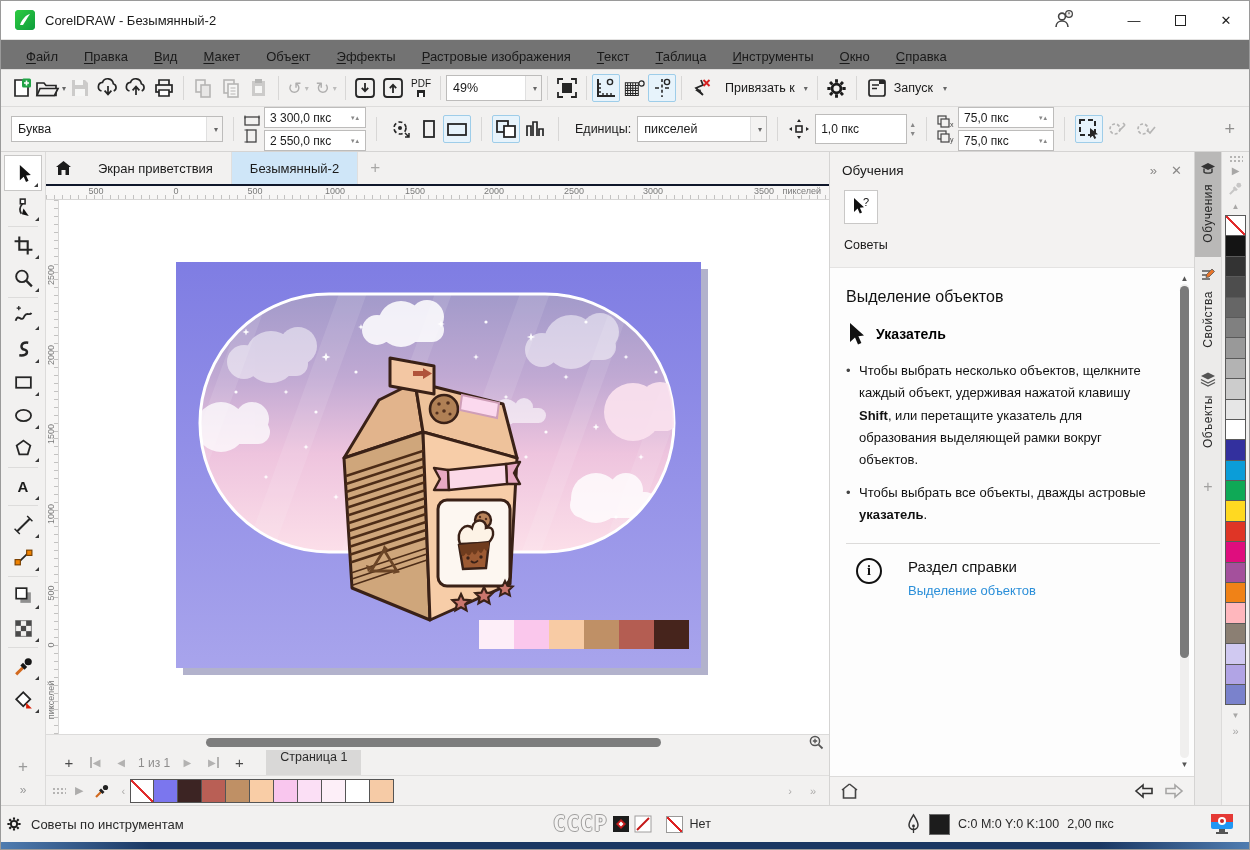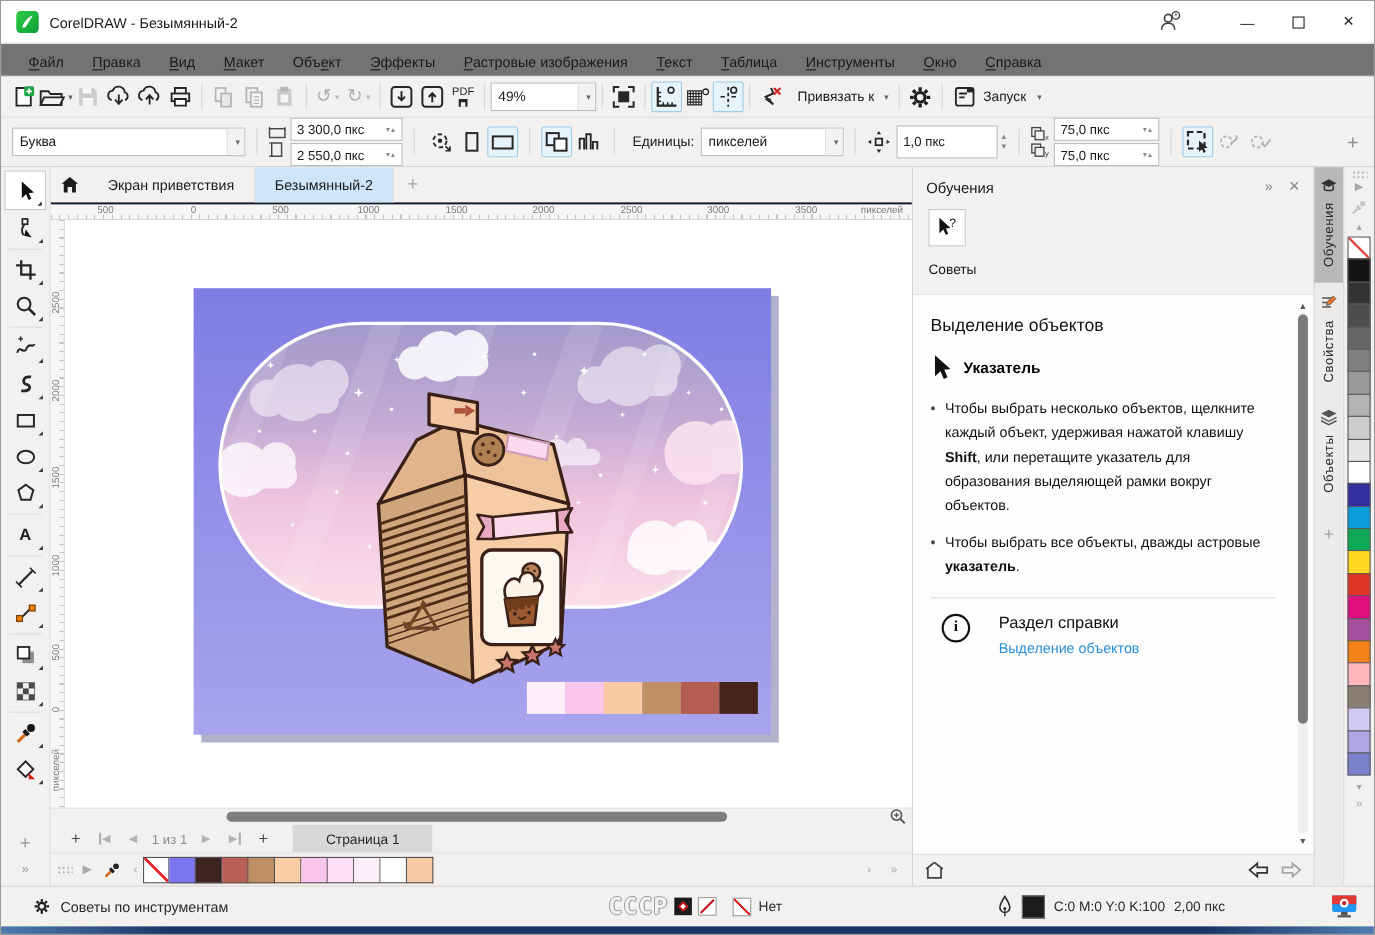--- a/index.html
+++ b/index.html
@@ -62,21 +62,21 @@
   .vruler .rl{position:absolute;left:-15px;width:40px;text-align:center;font-size:9px;color:#7a7a7a;transform:rotate(-90deg)}
   .canvas{flex:1;position:relative;background:#fff;overflow:hidden}
   .art{position:absolute;left:117px;top:62px}
   .hscrollrow{height:16px;background:#f2f1f0;border-top:1px solid #dcdbda;display:flex;align-items:center;flex:0 0 auto}
   .hthumb{height:9px;background:#7d7d7d;border-radius:5px;width:455px;margin-left:160px}
   .zoombtn{margin-left:auto;width:26px;display:flex;align-items:center;justify-content:center}
   .pagebar{height:25px;background:#f2f1f0;display:flex;align-items:center;font-size:12px;color:#8d8c8b;flex:0 0 auto}
   .pb{width:26px;text-align:center;font-size:10px;color:#b3b2b1}
   .pb.dark{color:#4a4a4a;font-size:15px}
   .pages{color:#8d8c8b;margin:0 4px;font-size:12px}
-  .ptab{height:100%;display:flex;align-items:center;padding:0 30px;background:#d9d8d7;color:#2a2a2a;font-size:12.5px;margin-left:14px}
+  .ptab{height:100%;display:flex;padding:0 14px;background:#d9d8d7;color:#2a2a2a;font-size:12.5px;margin-left:14px}
   .docpalette{height:30px;background:#f2f1f0;border-top:1px solid #e0dfde;display:flex;align-items:center;flex:0 0 auto}
   .dp-swatches{display:flex}
   .dp-sw{width:24px;height:24px;border:1px solid #555}
   .dp-sw+.dp-sw{border-left:none}
   .none-sw{background:
      linear-gradient(to top right,transparent 46%,#e02b2b 46%,#e02b2b 54%,transparent 54%),#fff}
   .dp-ctrl{color:#adacab;font-size:11px;padding:0 5px}
   
   .docker{width:365px;background:#f3f2f1;border-left:1px solid #d5d4d3;display:flex;flex-direction:column;flex:0 0 auto}
   .d-header{height:36px;display:flex;align-items:center;padding:0 12px;font-size:13.5px;color:#1a1a1a;flex:0 0 auto}
@@ -109,21 +109,21 @@
   .vtab.active{background:#b9b8b7}
   .vtab span{writing-mode:vertical-rl;transform:rotate(180deg);font-size:12px;color:#2a2a2a;letter-spacing:.5px}
   .vplus{color:#a2a1a0;font-size:16px;margin-top:16px}
   
   .palettecol{width:28px;background:#f2f1f0;border-left:1px solid #dcdbda;display:flex;flex-direction:column;align-items:center;flex:0 0 auto}
   .pc-ctrl{color:#a8a7a6;font-size:10px;height:15px;display:flex;align-items:center}
   .pc-handle{width:14px;height:8px;margin-top:3px;background:radial-gradient(#b5b4b3 1px,transparent 1.1px);background-size:4px 4px}
   .swcol{display:flex;flex-direction:column;margin-top:2px}
   .sw{width:21px;height:21.4px;border:1px solid #5a5a5a;margin-top:-1px}
   
-  .statusbar{height:37px;background:#f2f1f0;border-top:1px solid #d5d4d3;display:flex;align-items:center;padding:0 28px;flex:0 0 auto;position:relative}
+  .statusbar{height:37px;background:#f2f1f0;border-top:1px solid #d5d4d3;display:flex;align-items:center;padding:0 4px;flex:0 0 auto;position:relative}
   .sb-left{display:flex;align-items:center;gap:8px;font-size:13px;color:#2a2a2a}
   .wm{position:absolute;left:552px;display:flex;align-items:center;gap:4px}
   .wm .txt{font-family:"DejaVu Sans Mono",monospace;font-weight:bold;font-size:21px;letter-spacing:1px;color:#f4f3f2;text-shadow:-1px 0 #9f9e9d,1px 0 #9f9e9d,0 -1px #9f9e9d,0 1px #9f9e9d}
   .fillnone{display:flex;align-items:center;gap:7px;font-size:12.5px;color:#2a2a2a;margin-left:10px}
   .fn-box{width:17px;height:17px;border:1px solid #9a9998;background:linear-gradient(to top right,transparent 45%,#d22 45%,#d22 55%,transparent 55%),#fff}
   .sb-right{position:absolute;left:905px;display:flex;align-items:center;gap:8px;font-size:12.5px;color:#2a2a2a}
   .sb-swatch{width:21px;height:21px;background:#1c1c1c;border:1px solid #6a6a6a}
   .trayicon{position:absolute;right:14px}
   .bottomstrip{height:7px;background:linear-gradient(90deg,#4f7cb0,#1a3763 12%,#1a3763 88%,#4f7cb0);flex:0 0 auto}
   svg{overflow:visible}
@@ -589,21 +589,21 @@
       </div>
       <div class="hruler">
           <span class="rl" style="left: 50px;">500</span>
           <span class="rl" style="left: 130px;">0</span>
           <span class="rl" style="left: 209px;">500</span>
           <span class="rl" style="left: 289px;">1000</span>
           <span class="rl" style="left: 369px;">1500</span>
           <span class="rl" style="left: 448px;">2000</span>
           <span class="rl" style="left: 528px;">2500</span>
           <span class="rl" style="left: 607px;">3000</span>
-          <span class="rl" style="left: 687px;">3500</span>
+          <span class="rl" style="left: 718px;">3500</span>
           <span class="runit">пикселей</span>
         </div>
       <div class="canvasrow">
         <div class="vruler">
             <span class="rl" style="top: 70px;">2500</span>
             <span class="rl" style="top: 150px;">2000</span>
             <span class="rl" style="top: 229px;">1500</span>
             <span class="rl" style="top: 309px;">1000</span>
             <span class="rl" style="top: 388px;">500</span>
             <span class="rl" style="top: 440px;">0</span>

